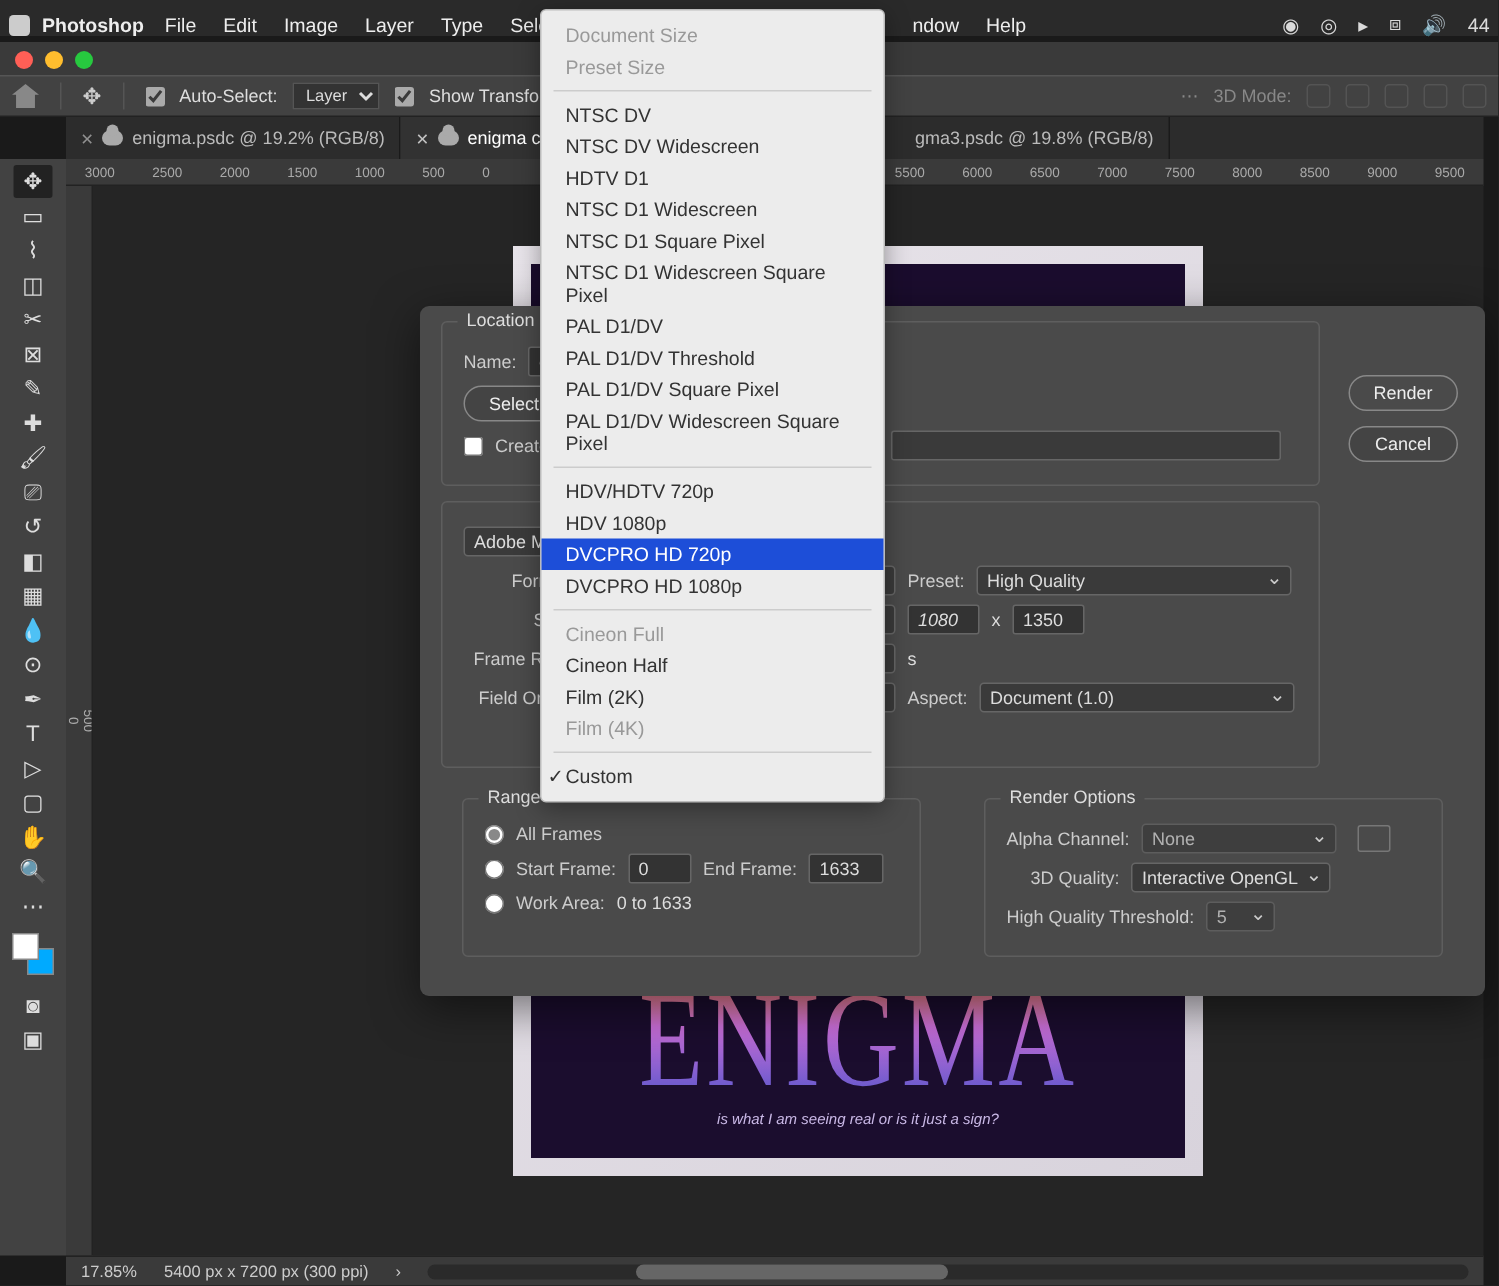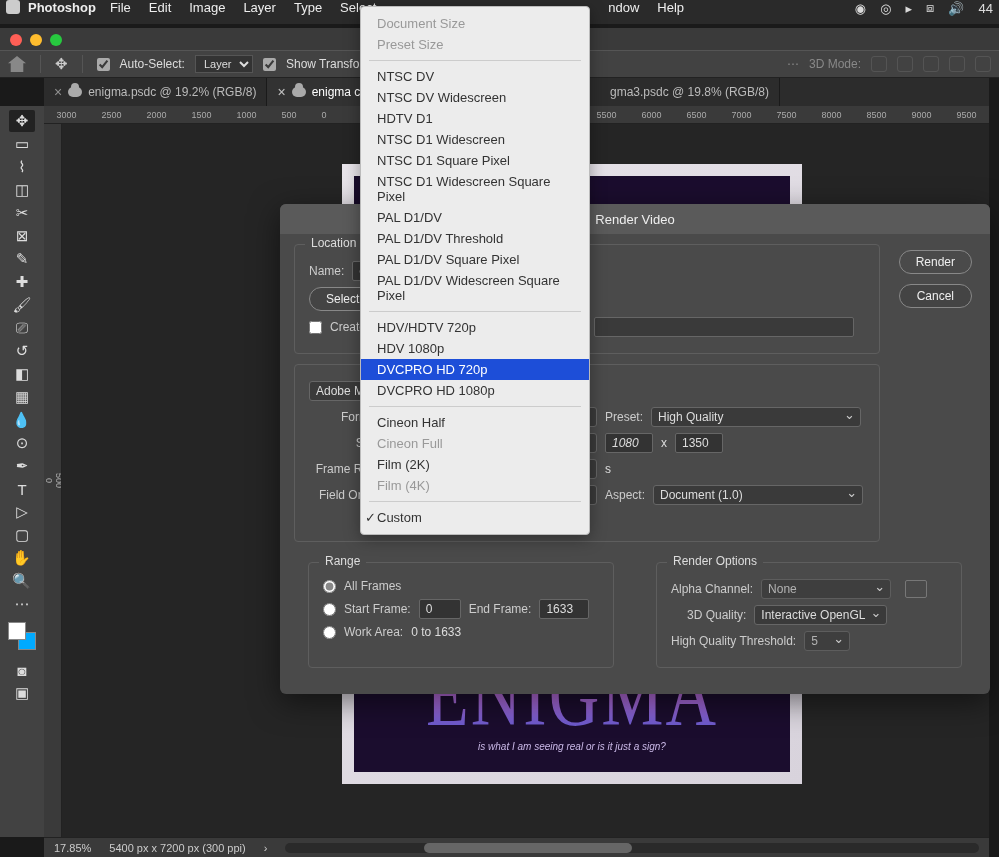--- a/index.html
+++ b/index.html
@@ -1,19 +1,19 @@
 <!DOCTYPE html>
 <html><head>
 <meta charset="utf-8">
 <style>
 * { margin:0; padding:0; box-sizing:border-box; font-family:-apple-system,BlinkMacSystemFont,"Segoe UI",sans-serif; }
 body { background:#1a1a1a; width:999px; height:857px; overflow:hidden; position:relative; font-size:12px; color:#ccc; }
 
 
-.menubar { height:24px; background:#2a2a2a; display:flex; align-items:flex-start; padding:0 6px; color:#eee; font-size:13px; }
+.menubar { height:24px; background:#2a2a2a; display:flex; align-items:flex-end; padding:0 6px; color:#eee; font-size:13px; }
 .menubar .apple { width:14px; height:14px; background:#ccc; border-radius:3px; margin-right:8px; }
 .menubar .title { font-weight:600; margin-right:14px; }
 .menubar .menu-item { margin-right:18px; cursor:default; }
 .menubar .right { margin-left:auto; display:flex; gap:14px; align-items:center; }
 .menubar .right span { opacity:.9; }
 
 
 .traffic { position:absolute; top:34px; left:10px; display:flex; gap:8px; }
 .traffic div { width:12px; height:12px; border-radius:50%; }
 .tl-red{background:#ff5f56}.tl-yel{background:#ffbd2e}.tl-grn{background:#27c93f}
@@ -216,21 +216,20 @@
 <div class="canvas-area">
   <div class="artwork">
     <div class="inner">
       <div class="logo-text">ENIGMA</div>
       <div class="tagline">is what I am seeing real or is it just a sign?</div>
     </div>
   </div>
 </div>
 
 <div class="dialog">
-  <div class="dlg-title">Render Video</div>
   <div class="side-btns">
     <button class="btn hollow">Render</button>
     <button class="btn">Cancel</button>
   </div>
 
   <div class="section" style="margin-right:110px">
     <div class="legend">Location</div>
     <div class="row">
       <label>Name:</label>
       <input type="text" style="width: 40px;" value="en">
@@ -331,22 +330,22 @@
   <div class="dd-item">PAL D1/DV</div>
   <div class="dd-item">PAL D1/DV Threshold</div>
   <div class="dd-item">PAL D1/DV Square Pixel</div>
   <div class="dd-item">PAL D1/DV Widescreen Square Pixel</div>
   <div class="dd-sep"></div>
   <div class="dd-item">HDV/HDTV 720p</div>
   <div class="dd-item">HDV 1080p</div>
   <div class="dd-item hl">DVCPRO HD 720p</div>
   <div class="dd-item">DVCPRO HD 1080p</div>
   <div class="dd-sep"></div>
+  <div class="dd-item disabled">Cineon Full</div>
   <div class="dd-item">Cineon Half</div>
-  <div class="dd-item disabled">Cineon Full</div>
   <div class="dd-item">Film (2K)</div>
   <div class="dd-item disabled">Film (4K)</div>
   <div class="dd-sep"></div>
   <div class="dd-item checked">Custom</div>
 </div>
 
 <div class="statusbar">
   <span>17.85%</span>
   <span>5400 px x 7200 px (300 ppi)</span>
   <span>›</span>

